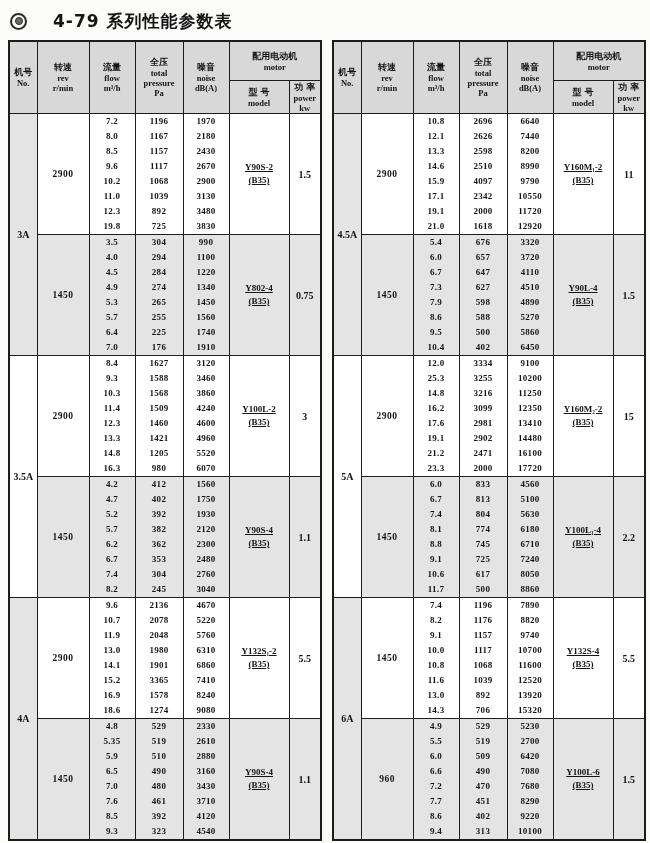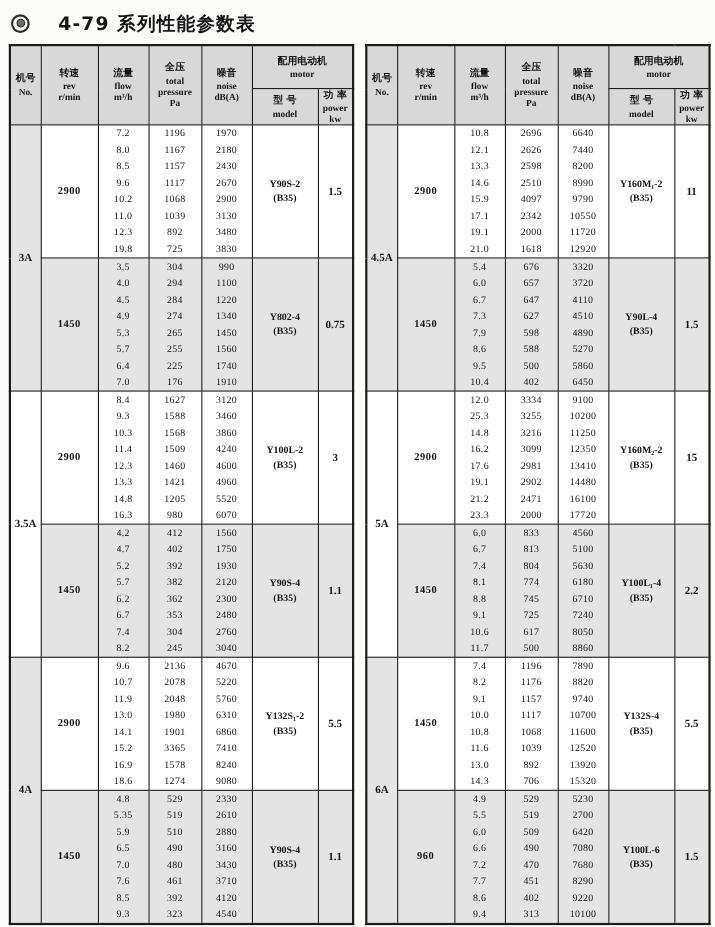--- a/index.html
+++ b/index.html
@@ -23,23 +23,23 @@
   table.perf th,table.perf td{border:1px solid #1c1c1c;padding:0;text-align:center;
              vertical-align:middle;overflow:hidden;}
   table.perf th{background:#d8d8d8;font-weight:bold;}
   .hz{font-size:9px;line-height:11px;font-family:"DejaVu Sans","Liberation Sans",sans-serif;}
   .he{font-size:8.5px;line-height:10px;font-family:"Liberation Serif","DejaVu Serif",serif;}
   thead .top-row th{height:38px;}
   thead .sub-row th{height:32px;}
 
   td.no-cell{font-size:10px;font-weight:bold;}
   td.rev-cell{font-size:9.5px;font-weight:bold;letter-spacing:.5px;}
-  td.vals-cell{font-size:9px;font-weight:normal;}
+  td.vals-cell{font-size:9px;font-weight:bold;}
   td.vals-cell .v{line-height:15px;height:15px;letter-spacing:.3px;}
-  td.model-cell{font-size:9px;font-weight:bold;}
+  td.model-cell{font-size:9px;font-weight:bold;text-decoration:underline;}
   td.model-cell .v{line-height:13px;}
   td.power-cell{font-size:10px;font-weight:bold;}
   tr.grp{height:120px;}
   .shade{background:#e4e4e4;}
 </style>
 </head>
 <body>
 
 <div class="page">
 

